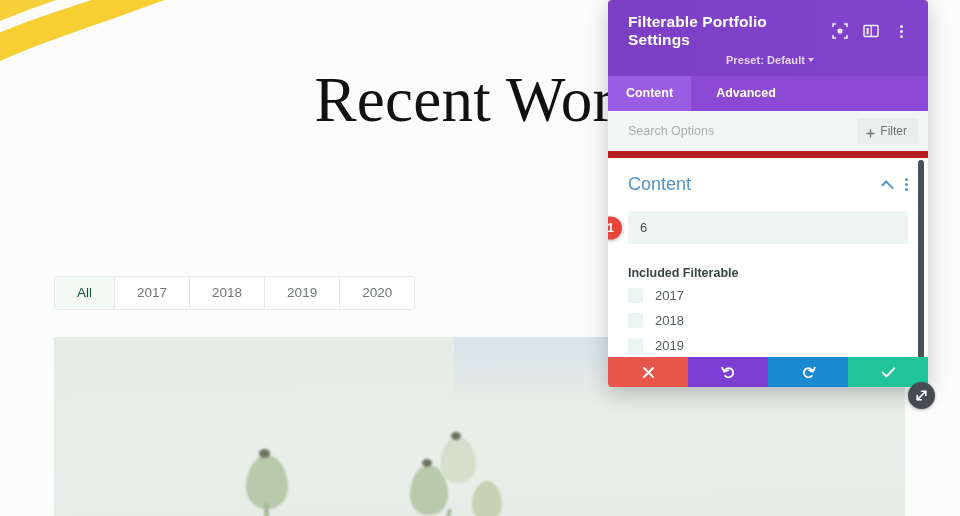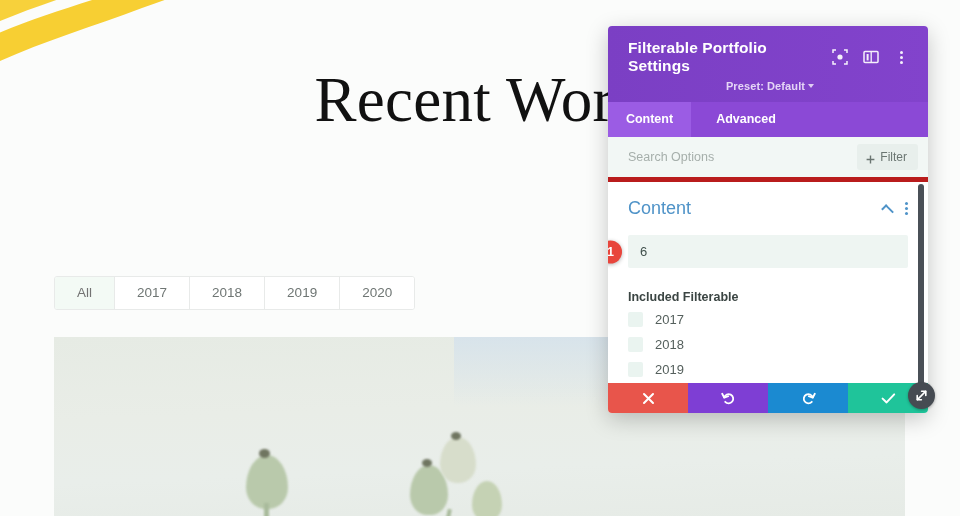--- a/index.html
+++ b/index.html
@@ -61,21 +61,21 @@
     color: #6f7674;
     border-right: 1px solid #e8eae9;
     background: #ffffff;
     cursor: pointer;
     min-width: 45px;
     text-align: center;
   }
   .filter-tab:last-child { border-right: none; }
   .filter-tab.active {
     background: #f3faf5;
-    color: #737373;
+    color: #14532d;
   }
 
   
   #portfolio-photo {
     position: absolute;
     left: 54px;
     top: 337px;
     width: 851px;
     height: 179px;
     overflow: hidden;
@@ -105,21 +105,21 @@
     position: absolute;
     background: #6f7560;
     border-radius: 50%;
     filter: blur(0.9px);
   }
 
   
   #settings-panel {
     position: absolute;
     left: 608px;
-    top: 26px;
+    top: 0;
     width: 320px;
     height: 387px;
     background: #ffffff;
     border-radius: 4px;
     box-shadow: 0 6px 22px rgba(0,0,0,0.22);
     overflow: hidden;
     display: flex;
     flex-direction: column;
   }
 
@@ -189,21 +189,21 @@
     background: #8b49d6;
   }
   .panel-tab.active { background: #9b5ce4; }
   .panel-tab.wide { width: 110px; }
 
   #search-row {
     display: flex;
     align-items: center;
     justify-content: space-between;
     background: #f2f7f5;
-    border-bottom: 5px solid #b91c1c;
+    border-bottom: 7px solid #b91c1c;
     padding: 7px 10px 7px 20px;
   }
   #search-input {
     border: none;
     background: transparent;
     outline: none;
     font-size: 12.5px;
     color: #9aa5a1;
     font-family: "Liberation Sans", sans-serif;
     flex: 1;

